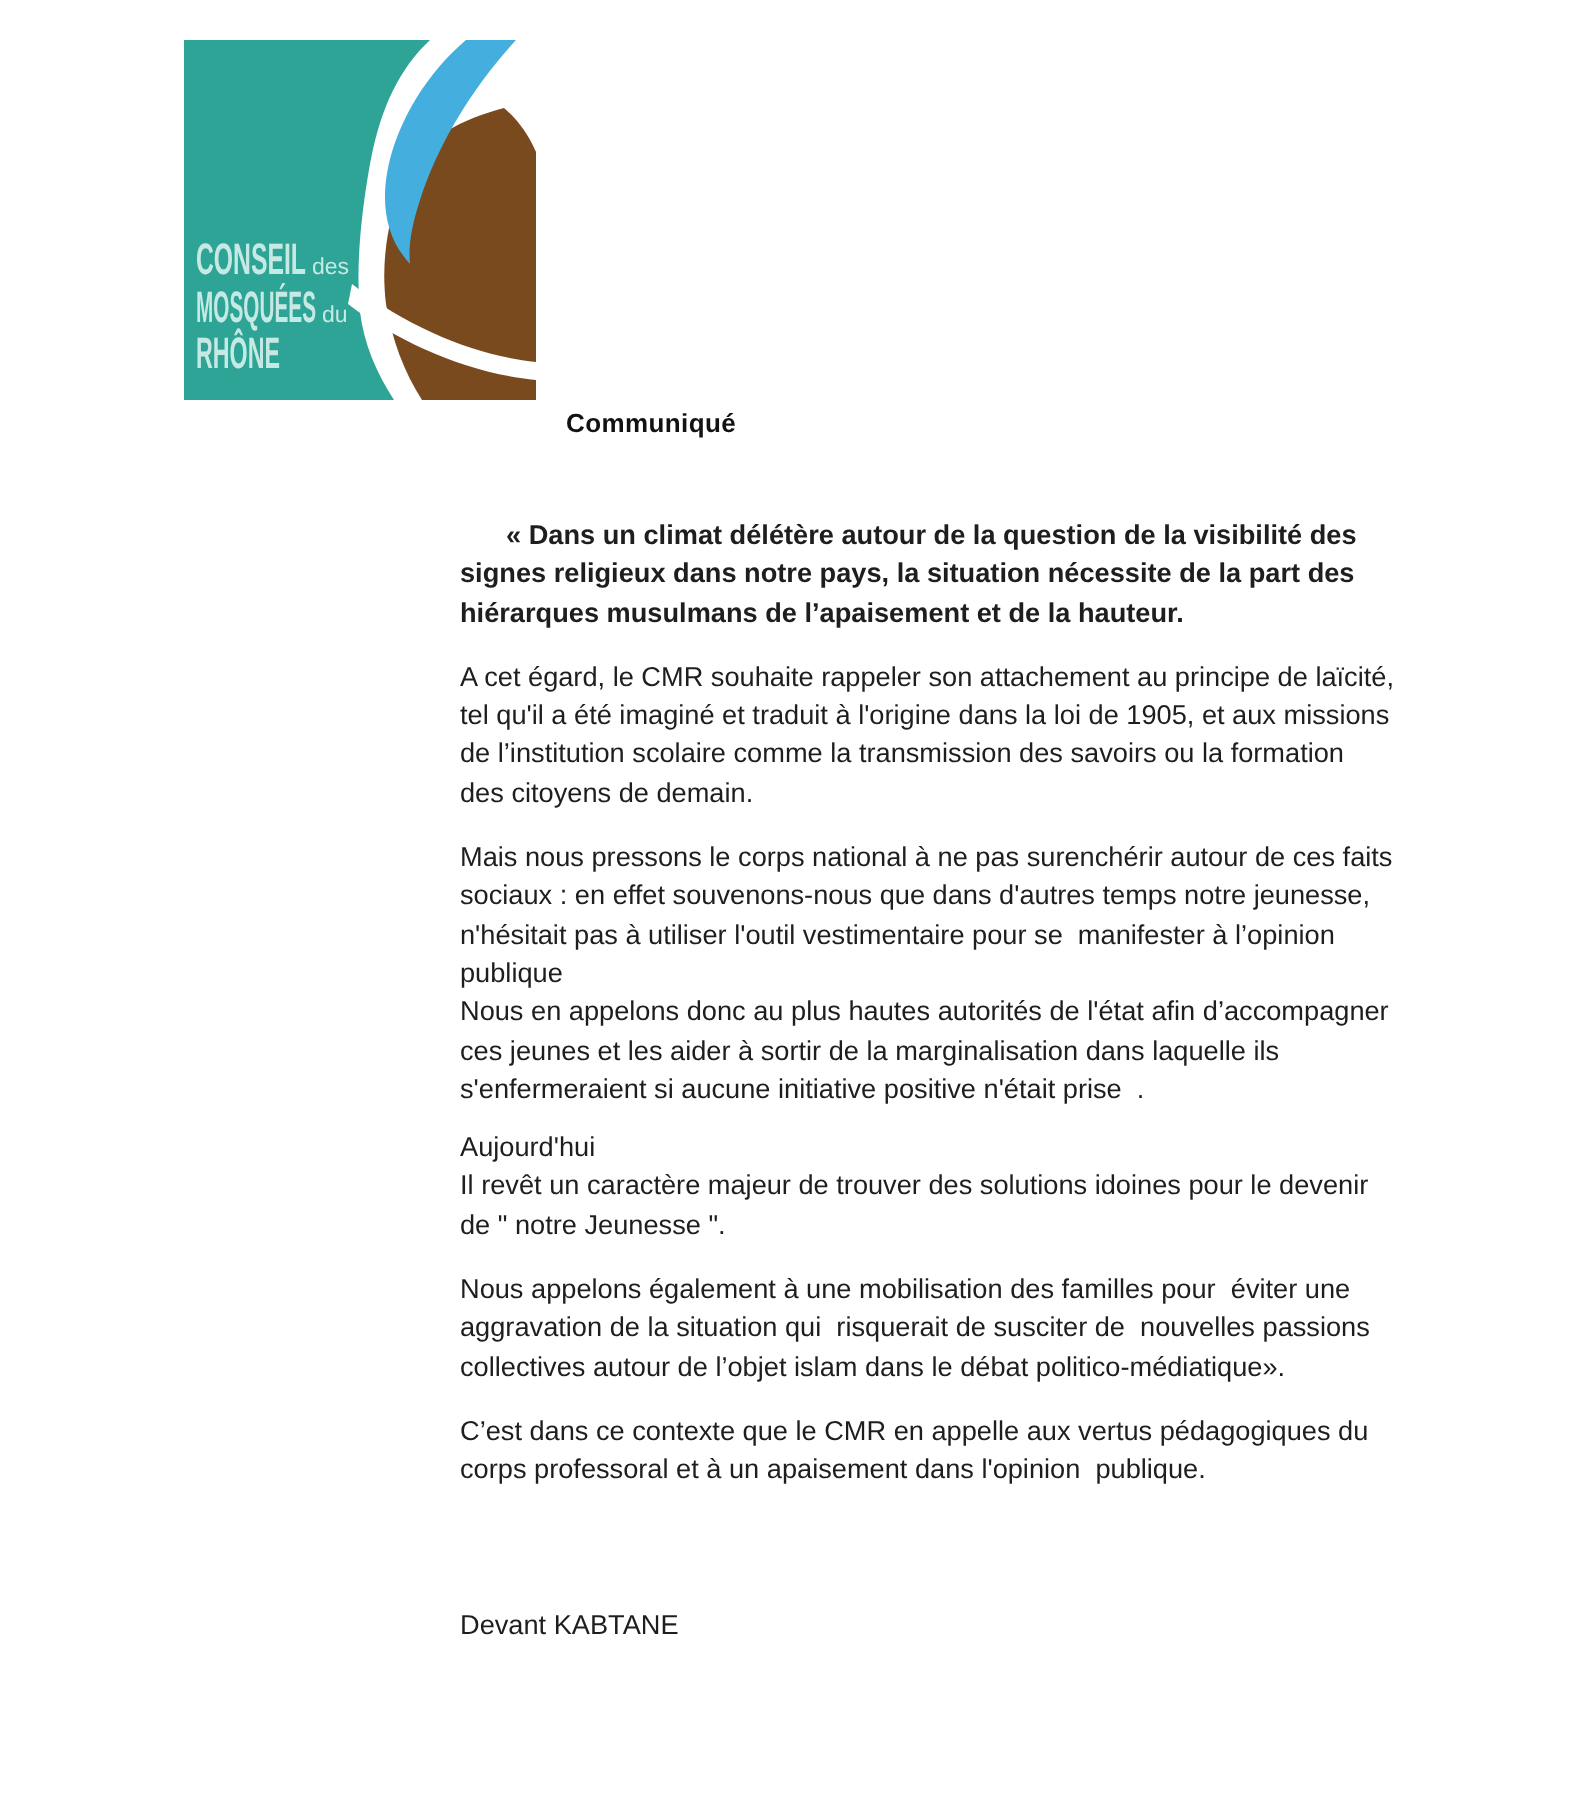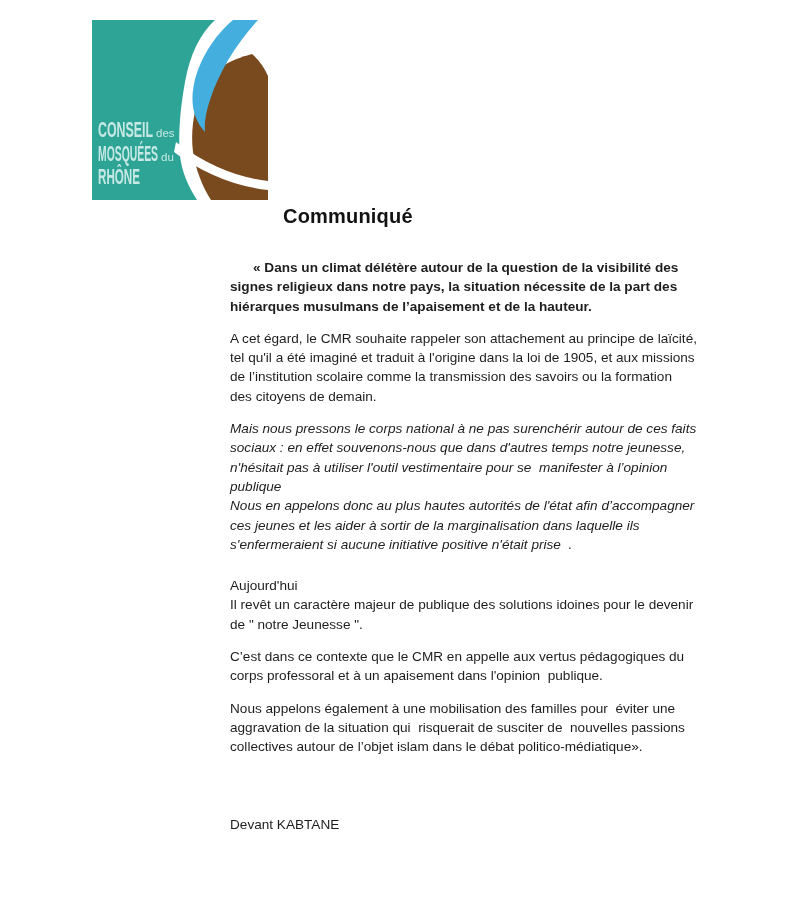--- a/index.html
+++ b/index.html
@@ -17,42 +17,42 @@
     left: 92px;
     top: 20px;
     width: 176px;
     height: 180px;
   }
   .doc-title {
     position: absolute;
     left: 283px;
     top: 205px;
     margin: 0;
-    font-size: 20px;
+    font-size: 13px;
     font-weight: bold;
     color: #121212;
     letter-spacing: 0.2px;
     line-height: 1.1;
   }
   .body-text {
     position: absolute;
     left: 230px;
     top: 258px;
     width: 500px;
     font-size: 13.6px;
     line-height: 19.3px;
     color: #1e1e1e;
   }
   .body-text p {
     margin: 0 0 13px 0;
     white-space: pre-wrap;
   }
   .body-text p.indent-first { text-indent: 23px; font-weight: bold; }
   
-  .body-text p.tight { margin-bottom: 22px; font-style: italic; }
+  .body-text p.tight { margin-bottom: 10px; }
   .signature {
     padding-top: 7px;
     white-space: pre-wrap;
   }
   .signature div { line-height: 19.3px; }
 </style>
 </head>
 <body>
 
 <div class="page">
@@ -101,27 +101,27 @@
 de l’institution scolaire comme la transmission des savoirs ou la formation
 des citoyens de demain.</p>
     <p class="tight">Mais nous pressons le corps national à ne pas surenchérir autour de ces faits
 sociaux : en effet souvenons-nous que dans d'autres temps notre jeunesse,
 n'hésitait pas à utiliser l'outil vestimentaire pour se  manifester à l’opinion
 publique
 Nous en appelons donc au plus hautes autorités de l'état afin d’accompagner
 ces jeunes et les aider à sortir de la marginalisation dans laquelle ils
 s'enfermeraient si aucune initiative positive n'était prise  .</p>
     <p>Aujourd'hui
-Il revêt un caractère majeur de publique des solutions idoines pour le devenir
+Il revêt un caractère majeur de trouver des solutions idoines pour le devenir
 de " notre Jeunesse ".</p>
-    <p>C’est dans ce contexte que le CMR en appelle aux vertus pédagogiques du
-corps professoral et à un apaisement dans l'opinion  publique.</p>
     <p>Nous appelons également à une mobilisation des familles pour  éviter une
 aggravation de la situation qui  risquerait de susciter de  nouvelles passions
 collectives autour de l’objet islam dans le débat politico-médiatique».</p>
+    <p>C’est dans ce contexte que le CMR en appelle aux vertus pédagogiques du
+corps professoral et à un apaisement dans l'opinion  publique.</p>
 
     <div class="signature">
       <div>Devant KABTANE</div>
       
     </div>
   </div>
 
 </div>
 
 </body></html>

